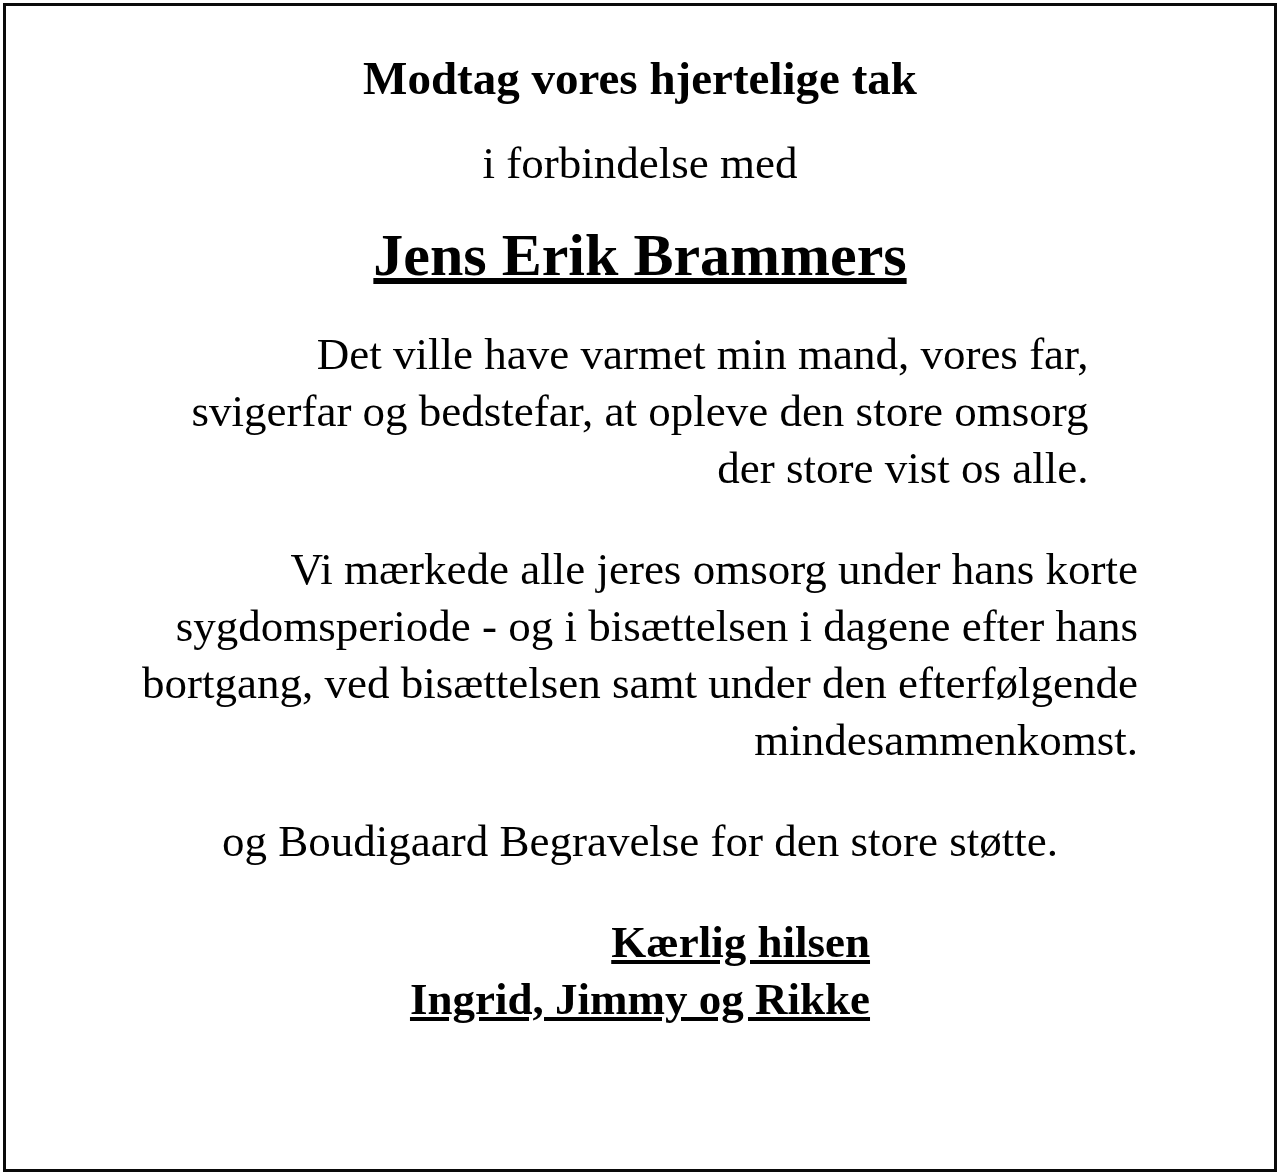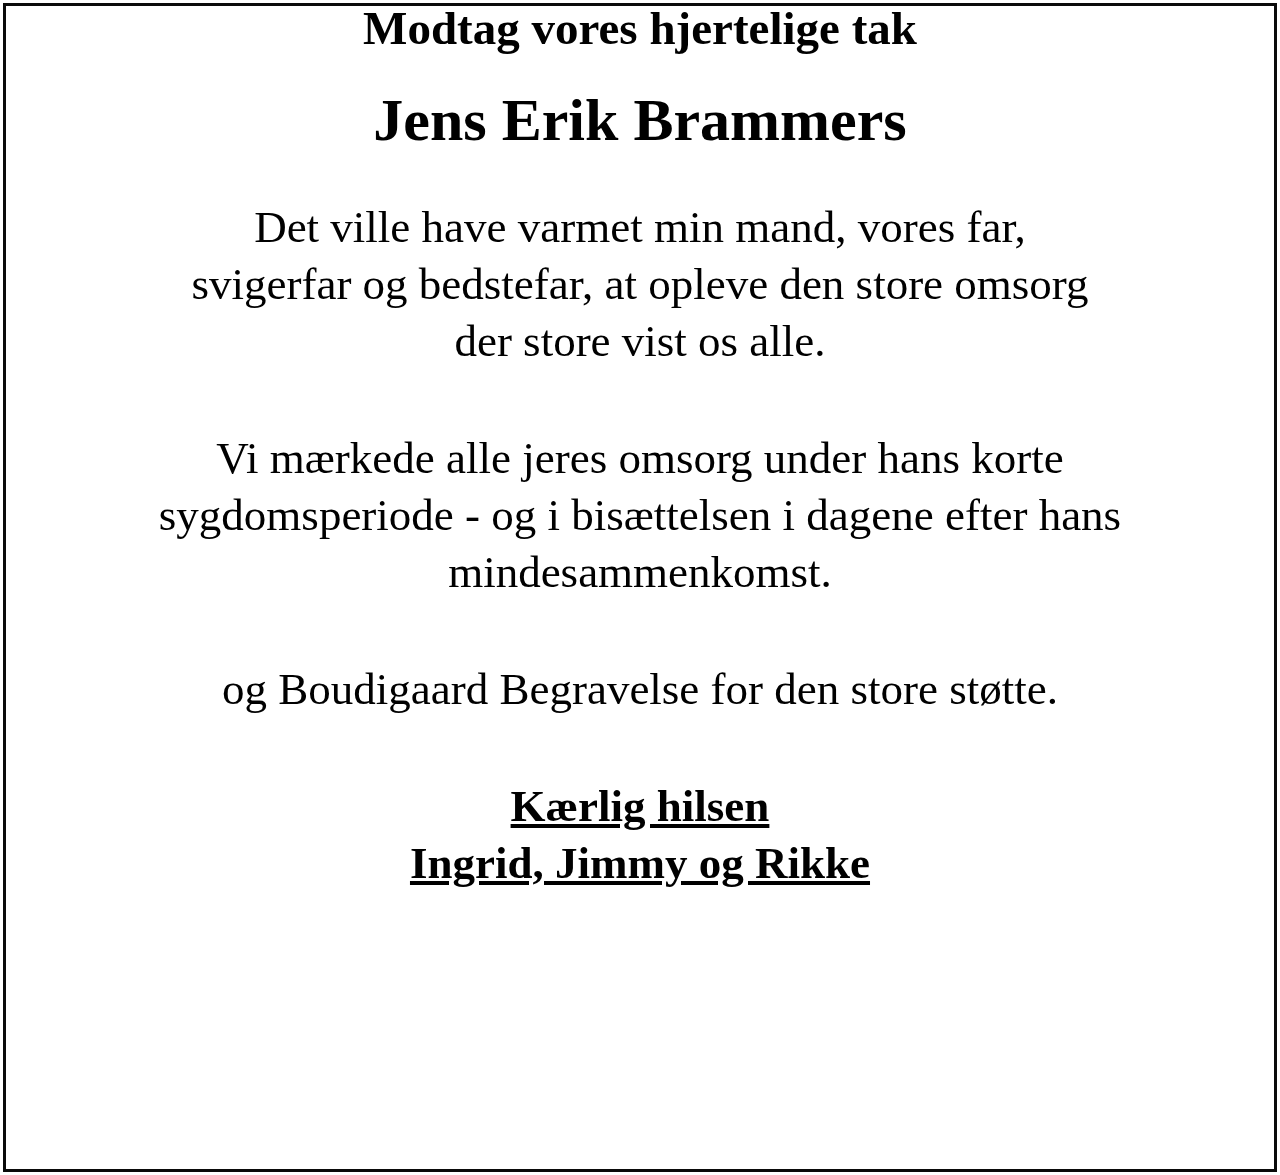--- a/index.html
+++ b/index.html
@@ -22,72 +22,76 @@
     position: absolute;
     inset: 3px;
     border: 3px solid #0a0a0a;
     pointer-events: none;
   }
   .content {
     position: absolute;
     left: 0;
     right: 0;
     top: 0;
+    padding-top: 50px;
     display: flex;
     flex-direction: column;
     align-items: center;
     gap: 28px;
     text-align: center;
   }
-  .block { margin: 16px; }
+  .block { margin: 8px; text-align: right; }
   .line {
     margin: 0;
     font-size: 45px;
     line-height: 57px;
     white-space: nowrap;
   }
   .bold { font-weight: bold; text-decoration: underline; }
   .title-line {
     margin: 0;
     font-size: 47px;
     line-height: 57px;
     font-weight: bold;
     white-space: nowrap;
   }
   .name-line {
     margin: 0;
     font-size: 60px;
     line-height: 70px;
     font-weight: bold;
     white-space: nowrap;
+    text-decoration: underline;
   }
 </style>
 </head>
 <body>
 
 <div class="page">
   <div class="frame"></div>
 
   <div class="content">
 
     <p class="title-line">Modtag vores hjertelige tak</p>
 
+    <p class="line">i forbindelse med</p>
 
     <p class="name-line">Jens Erik Brammers</p>
 
 
     <div class="block">
       <p class="line">Det ville have varmet min mand, vores far,</p>
       <p class="line">svigerfar og bedstefar, at opleve den store omsorg</p>
       <p class="line">der store vist os alle.</p>
     </div>
 
     <div class="block">
       <p class="line">Vi mærkede alle jeres omsorg under hans korte</p>
       <p class="line">sygdomsperiode - og i bisættelsen i dagene efter hans</p>
+      <p class="line">bortgang, ved bisættelsen samt under den efterfølgende</p>
       <p class="line">mindesammenkomst.</p>
     </div>
 
     <div class="block">
       <p class="line">og Boudigaard Begravelse for den store støtte.</p>
     </div>
 
     <div class="block">
       <p class="line bold">Kærlig hilsen</p>
       <p class="line bold">Ingrid, Jimmy og Rikke</p>

